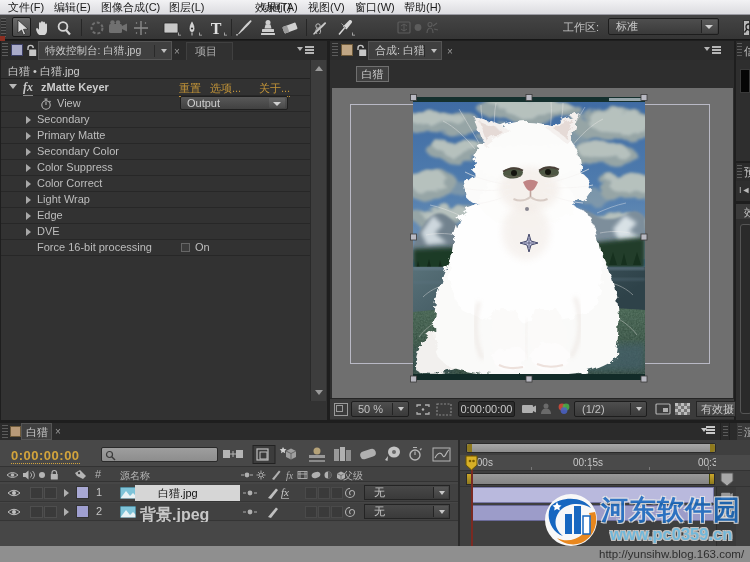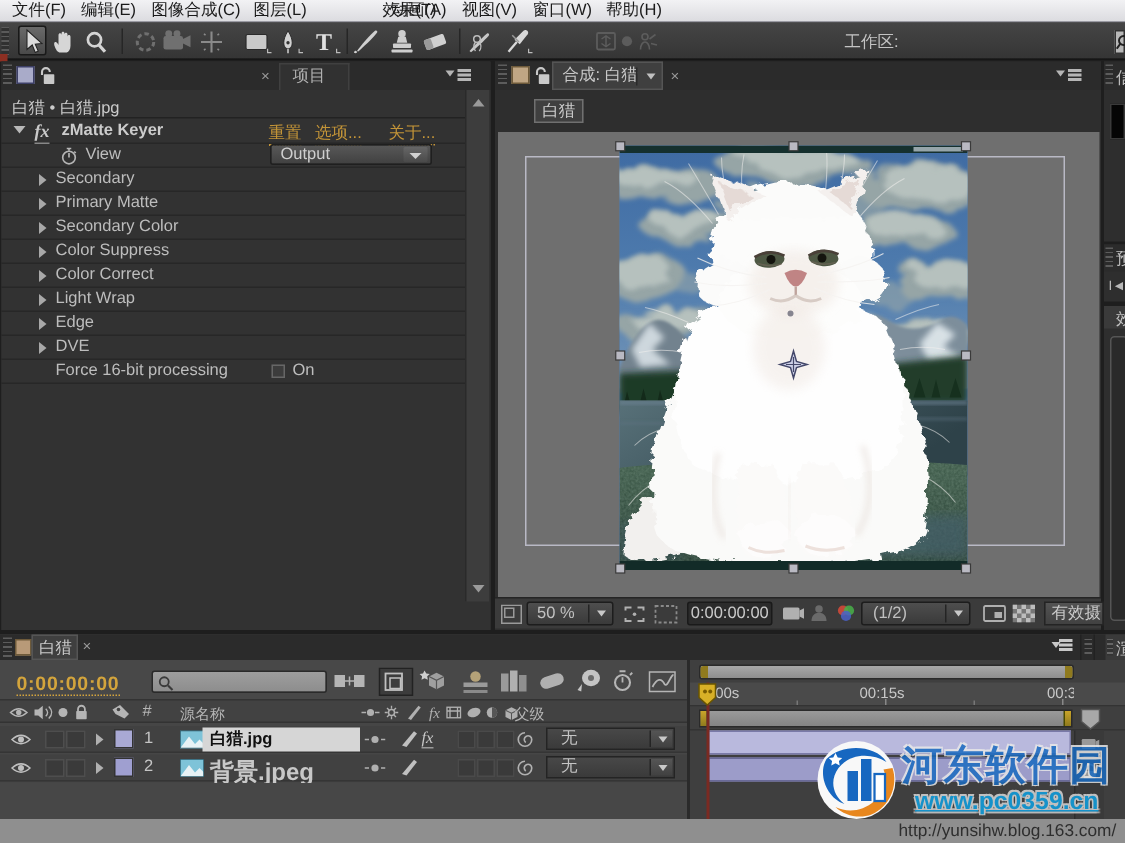--- a/index.html
+++ b/index.html
@@ -99,36 +99,44 @@
         <circle cx="418" cy="10.5" r="3.4" stroke="none"></circle>
         <g fill="none" stroke-width="1.1">
             <circle cx="430" cy="7.5" r="2"></circle>
             <path d="M427 16 c0-3 1.5-5 3-5 s3 2 3 5 M433 9 l4 -3 M434 12 l4 1"></path>
           </g>
       </g>
     </g>
   </svg>
 
   <div class="abs" style="left:563px;top:5px;color:#c3c3c3;font-size:11px;">工作区:</div>
+  <div class="abs" style="left:608px;top:3px;width:111px;height:17px;background:linear-gradient(#4e4e4e,#3a3a3a);border:1px solid #1d1d1d;border-radius:2px;color:#cbcbcb;font-size:11px;line-height:15px;padding-left:7px;">标准
+    <div class="abs" style="right:1px;top:1px;width:16px;height:13px;background:linear-gradient(#5a5a5a,#424242);border-left:1px solid #242424;"></div>
+    <div class="abs" style="right:5px;top:6px;width:0;height:0;border-left:4px solid transparent;border-right:4px solid transparent;border-top:4px solid #cfcfcf;"></div>
+  </div>
   <div class="abs" style="left:743px;top:5px;width:7px;height:16px;background:#b8b8b8;border:1px solid #333;"><svg width="7" height="14" viewBox="0 0 7 14">
         <circle cx="5" cy="6" r="3" fill="none" stroke="#222" stroke-width="1.3"></circle>
         <path d="M3 8 L0.5 11.5" stroke="#222" stroke-width="1.4"></path>
       </svg></div>
   <div class="abs" style="left:0;top:21px;width:5px;height:5px;background:#8c2f22;"></div>
 </div>
 
 <div class="abs" style="left:1px;top:41px;width:326px;height:379px;background:#323232;">
 
   <div class="abs tabbar" style="left:0;top:0;width:326px;height:19px;">
     <div class="abs" style="left:1px;top:2px;width:6px;height:15px;background:repeating-linear-gradient(to bottom,#5c5c5c 0,#5c5c5c 1px,#2b2b2b 1px,#2b2b2b 3px);"></div>
     <div class="abs" style="left:10px;top:3px;width:12px;height:12px;background:#a9abc9;border:1px solid #3c3f66;"></div>
     <svg class="abs" style="left:24px;top:3px;" width="12" height="13" viewBox="0 0 12 13">
         <path d="M3 6 L3 4 a2.6 2.6 0 0 1 5.2 0" fill="none" stroke="#c8c8c8" stroke-width="1.4"></path>
         <rect x="4.2" y="5.5" width="7" height="6.5" rx="0.5" fill="#c8c8c8"></rect>
       </svg>
+    <div class="abs tab-active" style="left:37px;top:0px;width:134px;height:19px;font-size:10.5px;line-height:17px;padding-left:6px;">特效控制台: 白猎.jpg
+      <div class="abs" style="right:2px;top:3px;width:15px;height:12px;border-left:1px solid #2a2a2a;"></div>
+      <div class="abs" style="right:4px;top:7px;width:0;height:0;border-left:3.5px solid transparent;border-right:3.5px solid transparent;border-top:4px solid #c0c0c0;"></div>
+    </div>
     <div class="abs" style="left:173px;top:5px;color:#9a9a9a;font-size:10px;">×</div>
     <div class="abs" style="left:185px;top:1px;width:47px;height:18px;background:#313131;border:1px solid #404040;border-bottom:none;color:#b0b0b0;font-size:11px;line-height:17px;padding-left:8px;">项目</div>
     <div class="abs" style="left:296px;top:6px;width:0;height:0;border-left:3.5px solid transparent;border-right:3.5px solid transparent;border-top:4px solid #b5b5b5;"></div>
     <div class="abs" style="left:304px;top:5px;width:9px;height:1.5px;background:#b5b5b5;box-shadow:0 3px 0 #b5b5b5, 0 6px 0 #b5b5b5;"></div>
   </div>
 
   <div class="abs" style="left:0;top:19px;width:326px;height:360px;background:#323232;color:#bdbdbd;font-size:11px;">
     <div class="abs" style="left:7px;top:4px;color:#cbcbcb;">白猎 • 白猎.jpg</div>
     <div class="abs" style="left:0;top:18px;width:310px;height:1px;background:#222;"></div>
 
@@ -616,21 +624,21 @@
     <div class="abs" style="left:30px;top:3px;width:13px;height:12px;background:#3a3a3a;border:1px solid #4e4e4e;"></div>
     <div class="abs" style="left:44px;top:3px;width:13px;height:12px;background:#3a3a3a;border:1px solid #4e4e4e;"></div>
     <div class="abs" style="left:64px;top:5px;width:0;height:0;border-top:4px solid transparent;border-bottom:4px solid transparent;border-left:5px solid #b0b0b0;"></div>
     <div class="abs" style="left:76px;top:2px;width:13px;height:13px;background:#a9a9d4;border:1px solid #333;"></div>
     <div class="abs" style="left:96px;top:2px;color:#c5c5c5;font-size:11px;">1</div>
     <svg class="abs" style="left:120px;top:3px;" width="16" height="12" viewBox="0 0 16 12">
         <rect width="16" height="12" fill="#7ec3d8"></rect>
         <path d="M0 12 L6 4 L10 9 L13 6 L16 9 L16 12 Z" fill="#e8f2f5"></path>
         <rect width="16" height="12" fill="none" stroke="#2a5a6a"></rect>
       </svg>
-    <div class="abs" style="left:135px;top:1px;width:105px;height:16px;background:#d6d6d6;color:#111;font-size:11px;line-height:16px;padding-left:5px;font-weight:bold;">白猎.jpg</div>
+    <div class="abs" style="left:135px;top:1px;width:105px;height:16px;background:#d6d6d6;color:#111;font-size:11px;line-height:16px;padding-left:23px;font-weight:normal;">白猎.jpg</div>
     <svg class="abs" style="left:243px;top:4px;" width="14" height="10" viewBox="0 0 14 10">
         <g stroke="#b0b0b0" stroke-width="1" fill="none">
           <path d="M0 5 h3 M11 5 h3"></path>
           <circle cx="7" cy="5" r="2.4" fill="#b0b0b0" stroke="none"></circle>
         </g>
       </svg>
     <div class="abs" style="left:267px;top:2px;"><svg width="13" height="13" viewBox="0 0 13 13">
           <path d="M1 11 L9 1.5 l2 1.5 L4 12 Z" fill="#c0c0c0"></path>
         </svg></div>
     <div class="abs" style="left:281px;top:2px;font-family:'Liberation Serif';font-style:italic;font-size:11px;color:#c8c8c8;border-bottom:1px solid #999;">fx</div>
@@ -751,14 +759,14 @@
     <path d="M52 20 C56 32 50 46 38 51 C30 54 20 52 14 46 C22 50 32 49 40 42 C47 36 49 28 46 21 Z" fill="#e8871e"></path>
     <g fill="#1767c0">
       <rect x="22" y="22" width="7" height="20"></rect>
       <rect x="31" y="14" width="7" height="28"></rect>
       <rect x="40" y="24" width="7" height="18" fill="#fff" stroke="#1767c0" stroke-width="1.5"></rect>
     </g>
     <path d="M14 10 l1.5 3 l3 0.4 l-2.2 2 l0.5 3 l-2.8 -1.5 l-2.8 1.5 l0.5 -3 l-2.2 -2 l3 -0.4 Z" fill="#fff"></path>
   </svg>
 </div>
 <div class="abs" style="left:601px;top:492px;width:150px;font-size:27px;font-weight:bold;color:#1a6bc0;text-shadow:-1px -1px 0 #e8e8e8,1px -1px 0 #e8e8e8,-1px 1px 0 #e8e8e8,1px 1px 0 #e8e8e8; letter-spacing:1px; opacity:0.85;">河东软件园</div>
-<div class="abs" style="left:610px;top:525px;width:140px;font-size:16.5px;font-weight:bold;color:#0ea5e9;text-shadow:-1px -1px 0 #ddd,1px -1px 0 #ddd,-1px 1px 0 #ddd,1px 1px 0 #ddd; opacity:0.82;text-decoration:underline;">www.pc0359.cn</div>
+<div class="abs" style="left:610px;top:525px;width:140px;font-size:16.5px;font-weight:bold;color:#7dd3fc;text-shadow:-1px -1px 0 #ddd,1px -1px 0 #ddd,-1px 1px 0 #ddd,1px 1px 0 #ddd; opacity:0.82;">www.pc0359.cn</div>
 <div class="abs" style="left:599px;top:548px;font-size:11.5px;color:#2e2e2e;">http://yunsihw.blog.163.com/</div>
 
 </body></html>

